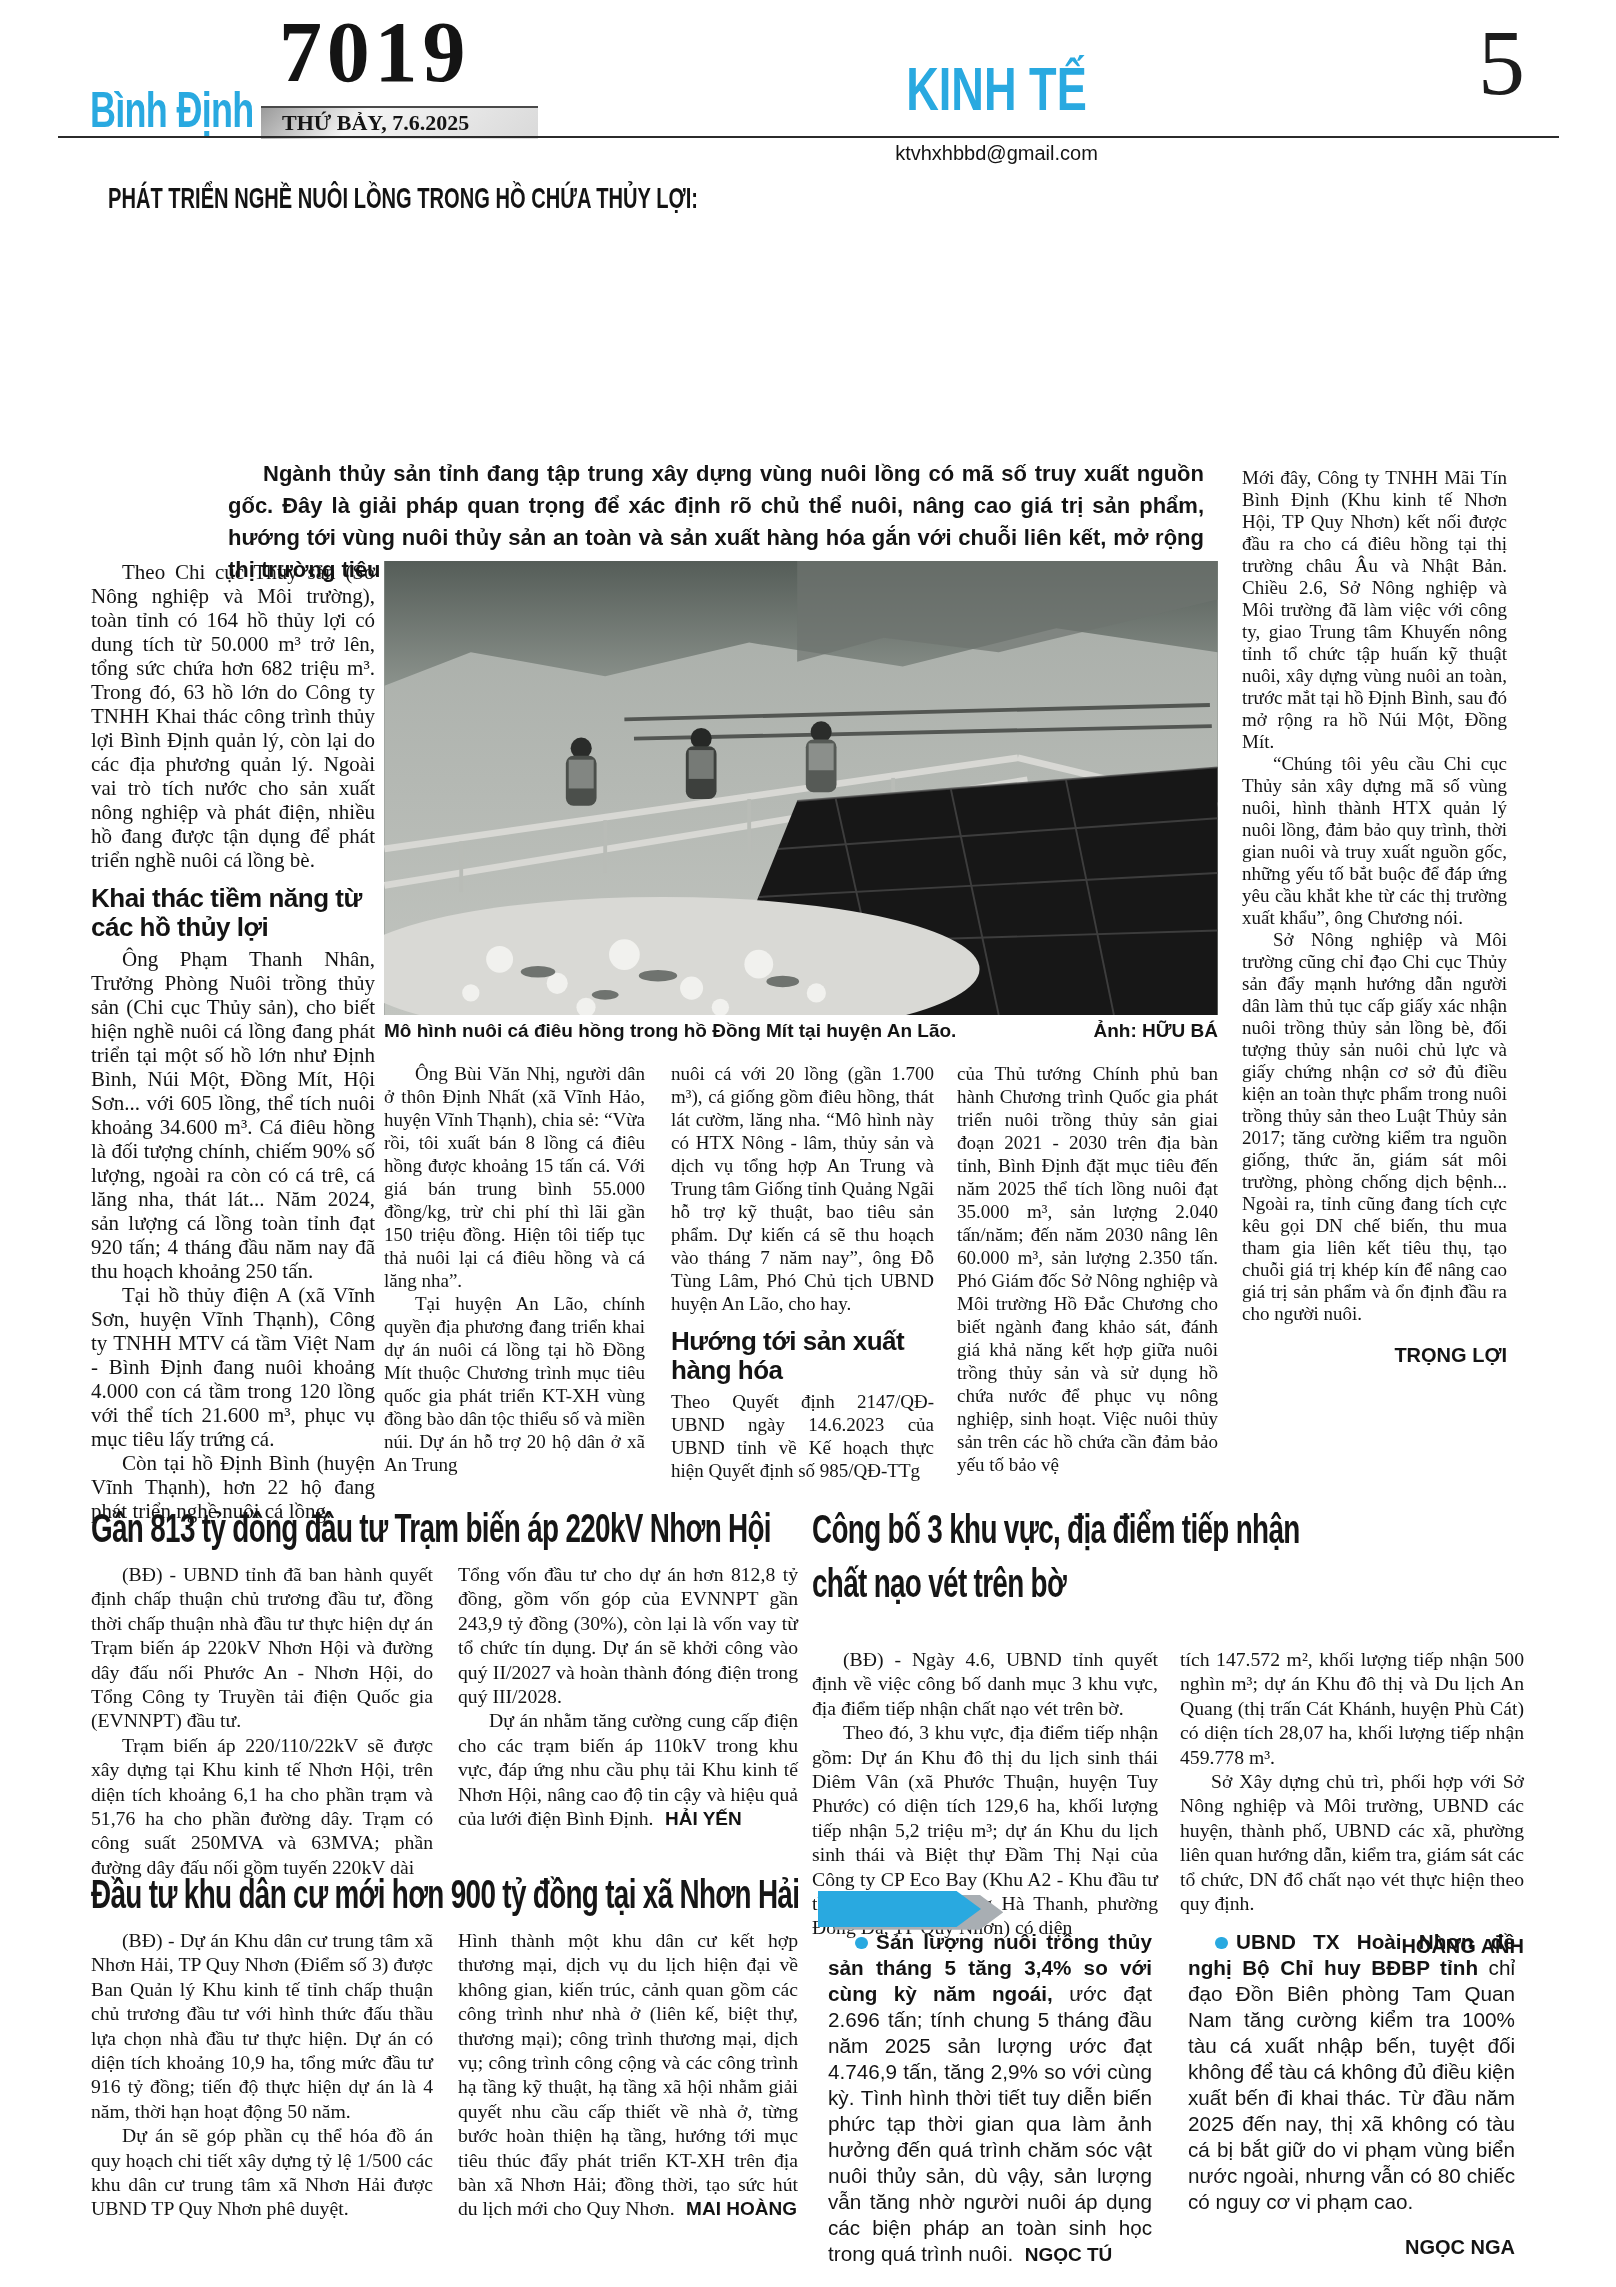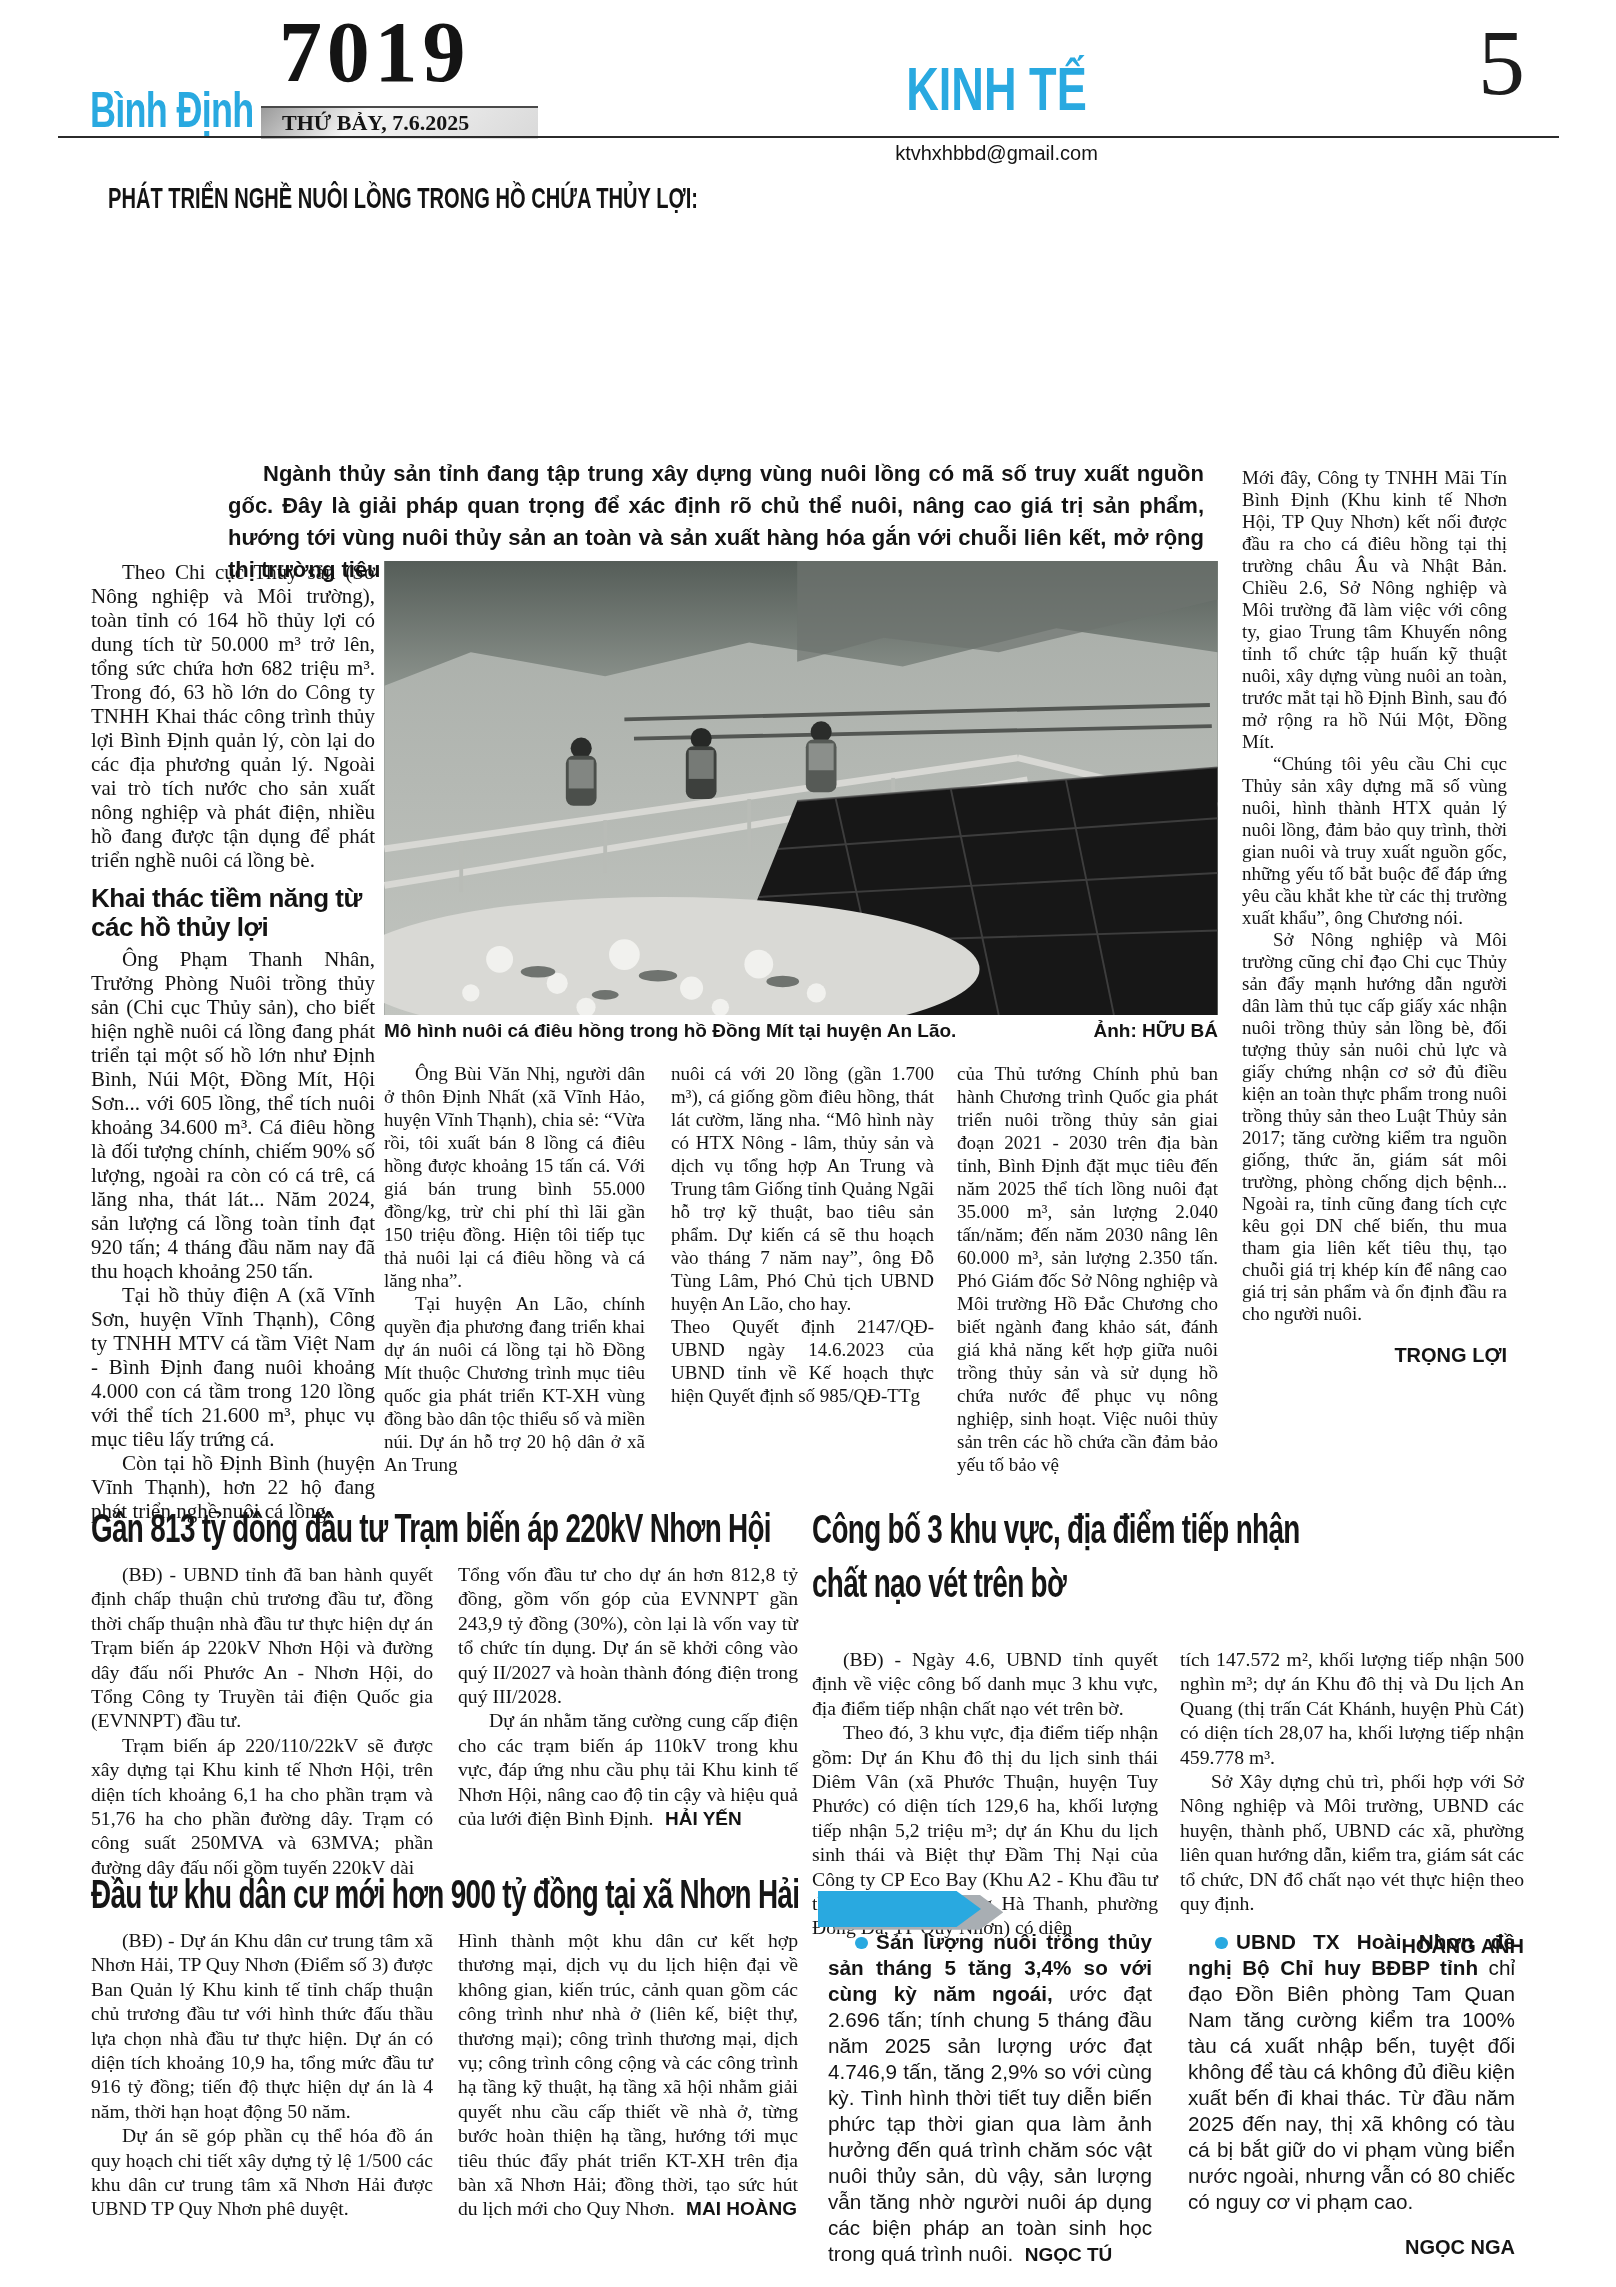--- a/index.html
+++ b/index.html
@@ -196,20 +196,21 @@
   <div class="ncol" id="col2">
     <div>
         <p class="para">Ông Bùi Văn Nhị, người dân ở thôn Định Nhất (xã Vĩnh Hảo, huyện Vĩnh Thạnh), chia sẻ: “Vừa rồi, tôi xuất bán 8 lồng cá điêu hồng được khoảng 15 tấn cá. Với giá bán trung bình 55.000 đồng/kg, trừ chi phí thì lãi gần 150 triệu đồng. Hiện tôi tiếp tục thả nuôi lại cá điêu hồng và cá lăng nha”.</p>
         <p class="para">Tại huyện An Lão, chính quyền địa phương đang triển khai dự án nuôi cá lồng tại hồ Đồng Mít thuộc Chương trình mục tiêu quốc gia phát triển KT-XH vùng đồng bào dân tộc thiểu số và miền núi. Dự án hỗ trợ 20 hộ dân ở xã An Trung</p>
       </div>
   </div>
   <div class="ncol cont" id="col3">
     <div class="cont">
         <p class="para">nuôi cá với 20 lồng (gần 1.700 m³), cá giống gồm điêu hồng, thát lát cườm, lăng nha. “Mô hình này có HTX Nông - lâm, thủy sản và dịch vụ tổng hợp An Trung và Trung tâm Giống tỉnh Quảng Ngãi hỗ trợ kỹ thuật, bao tiêu sản phẩm. Dự kiến cá sẽ thu hoạch vào tháng 7 năm nay”, ông Đỗ Tùng Lâm, Phó Chủ tịch UBND huyện An Lão, cho hay.</p>
       </div>
+    <h3 class="subhead">Hướng tới sản xuất hàng hóa</h3>
     <div>
         <p class="para">Theo Quyết định 2147/QĐ-UBND ngày 14.6.2023 của UBND tỉnh về Kế hoạch thực hiện Quyết định số 985/QĐ-TTg</p>
       </div>
   </div>
   <div class="ncol" id="col4">
     <div class="cont">
         <p class="para">của Thủ tướng Chính phủ ban hành Chương trình Quốc gia phát triển nuôi trồng thủy sản giai đoạn 2021 - 2030 trên địa bàn tỉnh, Bình Định đặt mục tiêu đến năm 2025 thể tích lồng nuôi đạt 35.000 m³, sản lượng 2.040 tấn/năm; đến năm 2030 nâng lên 60.000 m³, sản lượng 2.350 tấn. Phó Giám đốc Sở Nông nghiệp và Môi trường Hồ Đắc Chương cho biết ngành đang khảo sát, đánh giá khả năng kết hợp giữa nuôi trồng thủy sản và sử dụng hồ chứa nước để phục vụ nông nghiệp, sinh hoạt. Việc nuôi thủy sản trên các hồ chứa cần đảm bảo yếu tố bảo vệ</p>
       </div>
   </div>
   <div class="ncol" id="col5">

